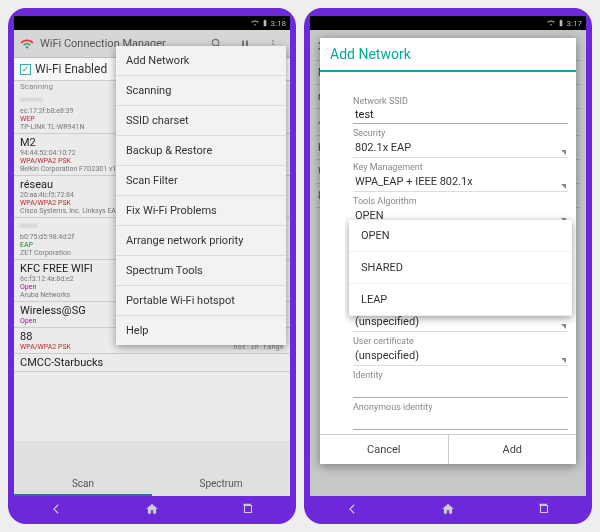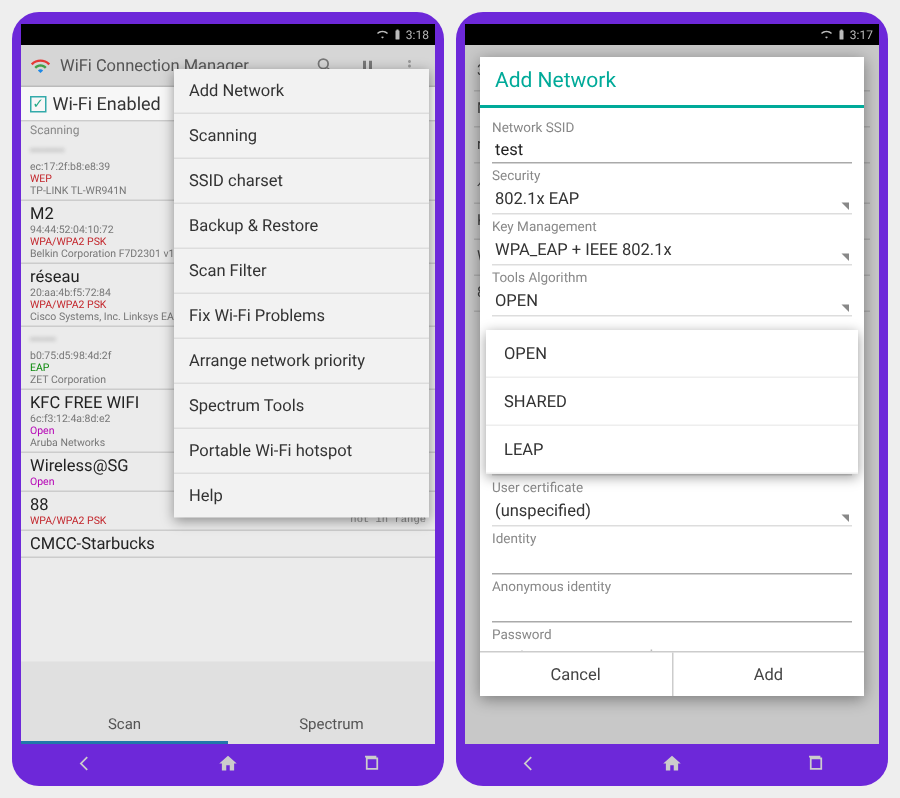--- a/index.html
+++ b/index.html
@@ -34,21 +34,21 @@
 .tab.active { border-bottom: 2px solid #27a; }
 .navbar { position: absolute; bottom: 6px; left: 0; right: 0; height: 18px; display: flex; justify-content: space-around; align-items: center; }
 .nav-ico { width: 14px; height: 14px; }
 .menu { position: absolute; top: 30px; right: 4px; width: 170px; background: #f2f2f2; box-shadow: 0 2px 8px rgba(0,0,0,0.4); z-index: 10; }
 .menu-item { padding: 8px 10px; font-size: 11px; color: #333; border-bottom: 1px solid #ddd; }
 .menu-item:last-child { border-bottom: none; }
 
 .dialog-back { position: absolute; inset: 14px 0 0 0; background: rgba(0,0,0,0.15); z-index: 5; }
 .dialog { position: absolute; top: 22px; left: 10px; right: 10px; bottom: 32px; background: #fff; z-index: 6; box-shadow: 0 2px 10px rgba(0,0,0,0.4); display: flex; flex-direction: column; }
 .dlg-title { color: #0a9; font-size: 14px; padding: 8px 10px; border-bottom: 2px solid #0a9; }
-.dlg-body { flex: 1; overflow: hidden; padding: 5px 8px; font-size: 10px; color: #555; }
+.dlg-body { flex: 1; overflow: hidden; padding: 20px 8px; font-size: 10px; color: #555; margin-left: 25px; }
 .fld-lbl { font-size: 9px; color: #888; margin-top: 4px; }
 .fld-val { font-size: 11px; color: #333; padding: 3px 2px; border-bottom: 1px solid #ddd; position: relative; }
 .sp::after { content: ''; position: absolute; right: 2px; bottom: 2px; width: 0; height: 0; border-left: 5px solid transparent; border-right: 0 solid transparent; border-top: 5px solid #888; }
 .inputline { font-size: 11px; color: #222; padding: 2px 2px; border-bottom: 1px solid #aaa; }
 .dropdown { position: absolute; left: 4px; right: 4px; top: 148px; background: #fff; z-index: 7; box-shadow: 0 2px 8px rgba(0,0,0,0.4); }
 .dd-item { padding: 9px 12px; font-size: 11px; color: #333; border-bottom: 1px solid #eee; }
 .dlg-btns { display: flex; border-top: 1px solid #ccc; }
 .dlg-btn { flex: 1; text-align: center; padding: 8px 0; font-size: 11px; color: #444; }
 .dlg-btn:first-child { border-right: 1px solid #ccc; }
 .pw { color: #bbb; font-family: monospace; font-size: 11px; letter-spacing: 1px; }

